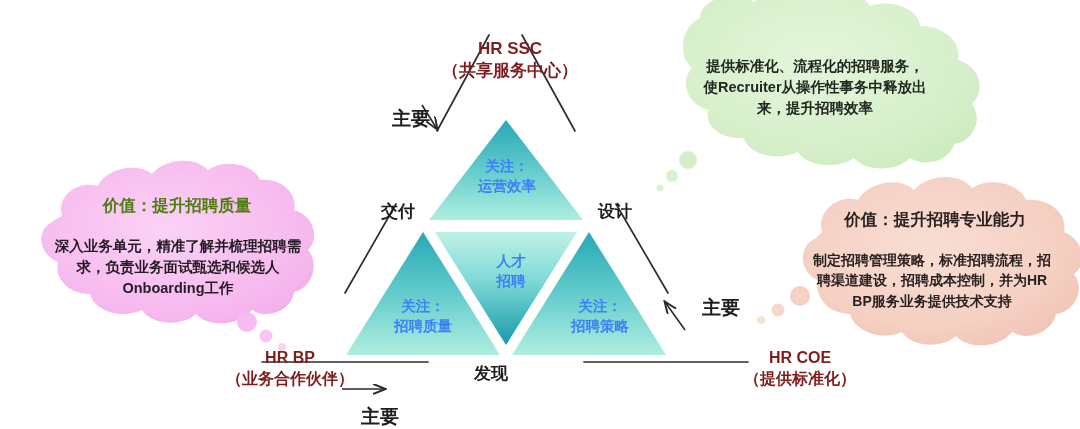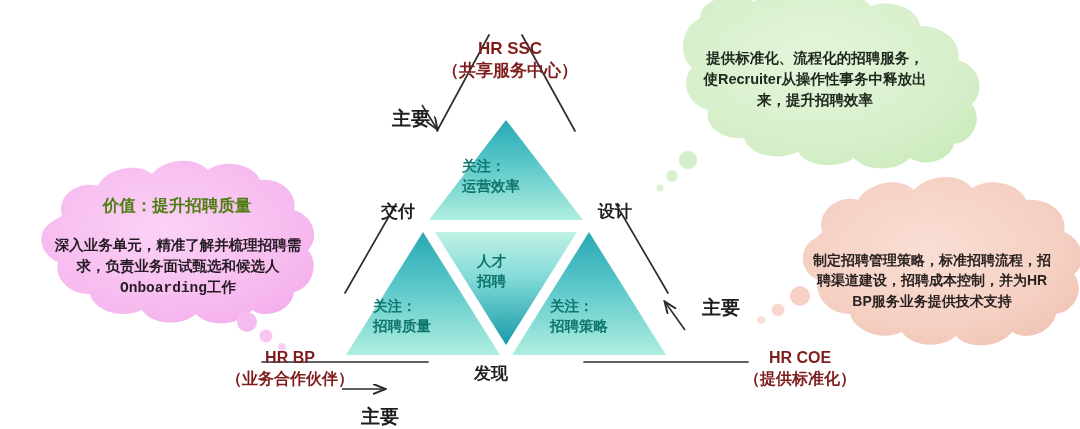--- a/index.html
+++ b/index.html
@@ -39,21 +39,21 @@
     position: absolute;
     font-weight: 700;
     text-align: center;
     line-height: 1.45;
   }
   
   #green-title  { left: 655px; top: 5px;  width: 320px; font-size: 16.5px; color: #1f2a22; }
   #green-body   { left: 645px; top: 48px; width: 340px; font-size: 14.5px; color: #20281f; }
   
   #pink-title   { left: 42px;  top: 195px; width: 270px; font-size: 16.5px; color: #4d7c0f; }
-  #pink-body    { left: 28px;  top: 236px; width: 300px; font-size: 14.5px; color: #261c25; font-family: Liberation Mono, monospace; }
+  #pink-body    { left: 28px;  top: 236px; width: 300px; font-size: 14.5px; color: #261c25; }
   
   #peach-title  { left: 790px; top: 209px; width: 290px; font-size: 16.5px; color: #2b2220; }
   #peach-body   { left: 782px; top: 250px; width: 300px; font-size: 14px;   color: #2a2220; }
 
   
   .role {
     position: absolute;
     text-align: center;
     font-weight: 700;
     line-height: 1.3;
@@ -84,25 +84,25 @@
     color: #1e1e1e;
     white-space: nowrap;
   }
   #primary-top   { left: 392px; top: 106px; }
   #primary-right { left: 702px; top: 295px; }
   #primary-bot   { left: 361px; top: 404px; }
 
   
   .tri-cap {
     position: absolute;
-    text-align: left;
+    text-align: center;
     font-weight: 700;
     font-size: 14.5px;
     line-height: 1.35;
-    color: #0f766e;
+    color: #3b82f6;
     white-space: pre;
   }
   #cap-top    { left: 462px; top: 157px; width: 90px; }
   #cap-left   { left: 373px; top: 297px; width: 100px; }
   #cap-right  { left: 550px; top: 297px; width: 100px; }
   #cap-center { left: 477px; top: 252px; width: 68px; }
 </style>
 </head>
 <body>
 
@@ -256,26 +256,27 @@
 
   <div class="tri-cap" id="cap-top" style="white-space: pre-line;">关注：
 运营效率</div>
   <div class="tri-cap" id="cap-left" style="white-space: pre-line;">关注：
 招聘质量</div>
   <div class="tri-cap" id="cap-right" style="white-space: pre-line;">关注：
 招聘策略</div>
   <div class="tri-cap" id="cap-center" style="white-space: pre-line;">人才
 招聘</div>
 
-  <div class="cloud-body" id="green-body" style="white-space: pre-line;">提供标准化、流程化的招聘服务，
+  <div class="cloud-body" id="green-body" style="white-space: pre-line; margin-top: 8px;">提供标准化、流程化的招聘服务，
 使Recruiter从操作性事务中释放出
 来，提升招聘效率</div>
 
   <div class="cloud-title" id="pink-title">价值：提升招聘质量</div>
   <div class="cloud-body" id="pink-body" style="white-space: pre-line;">深入业务单元，精准了解并梳理招聘需
 求，负责业务面试甄选和候选人
 Onboarding工作</div>
 
+  <div class="cloud-title" id="peach-title">价值：提升招聘专业能力</div>
   <div class="cloud-body" id="peach-body" style="white-space: pre-line;">制定招聘管理策略，标准招聘流程，招
 聘渠道建设，招聘成本控制，并为HR
 BP服务业务提供技术支持</div>
 
 </div>
 
 </body></html>

